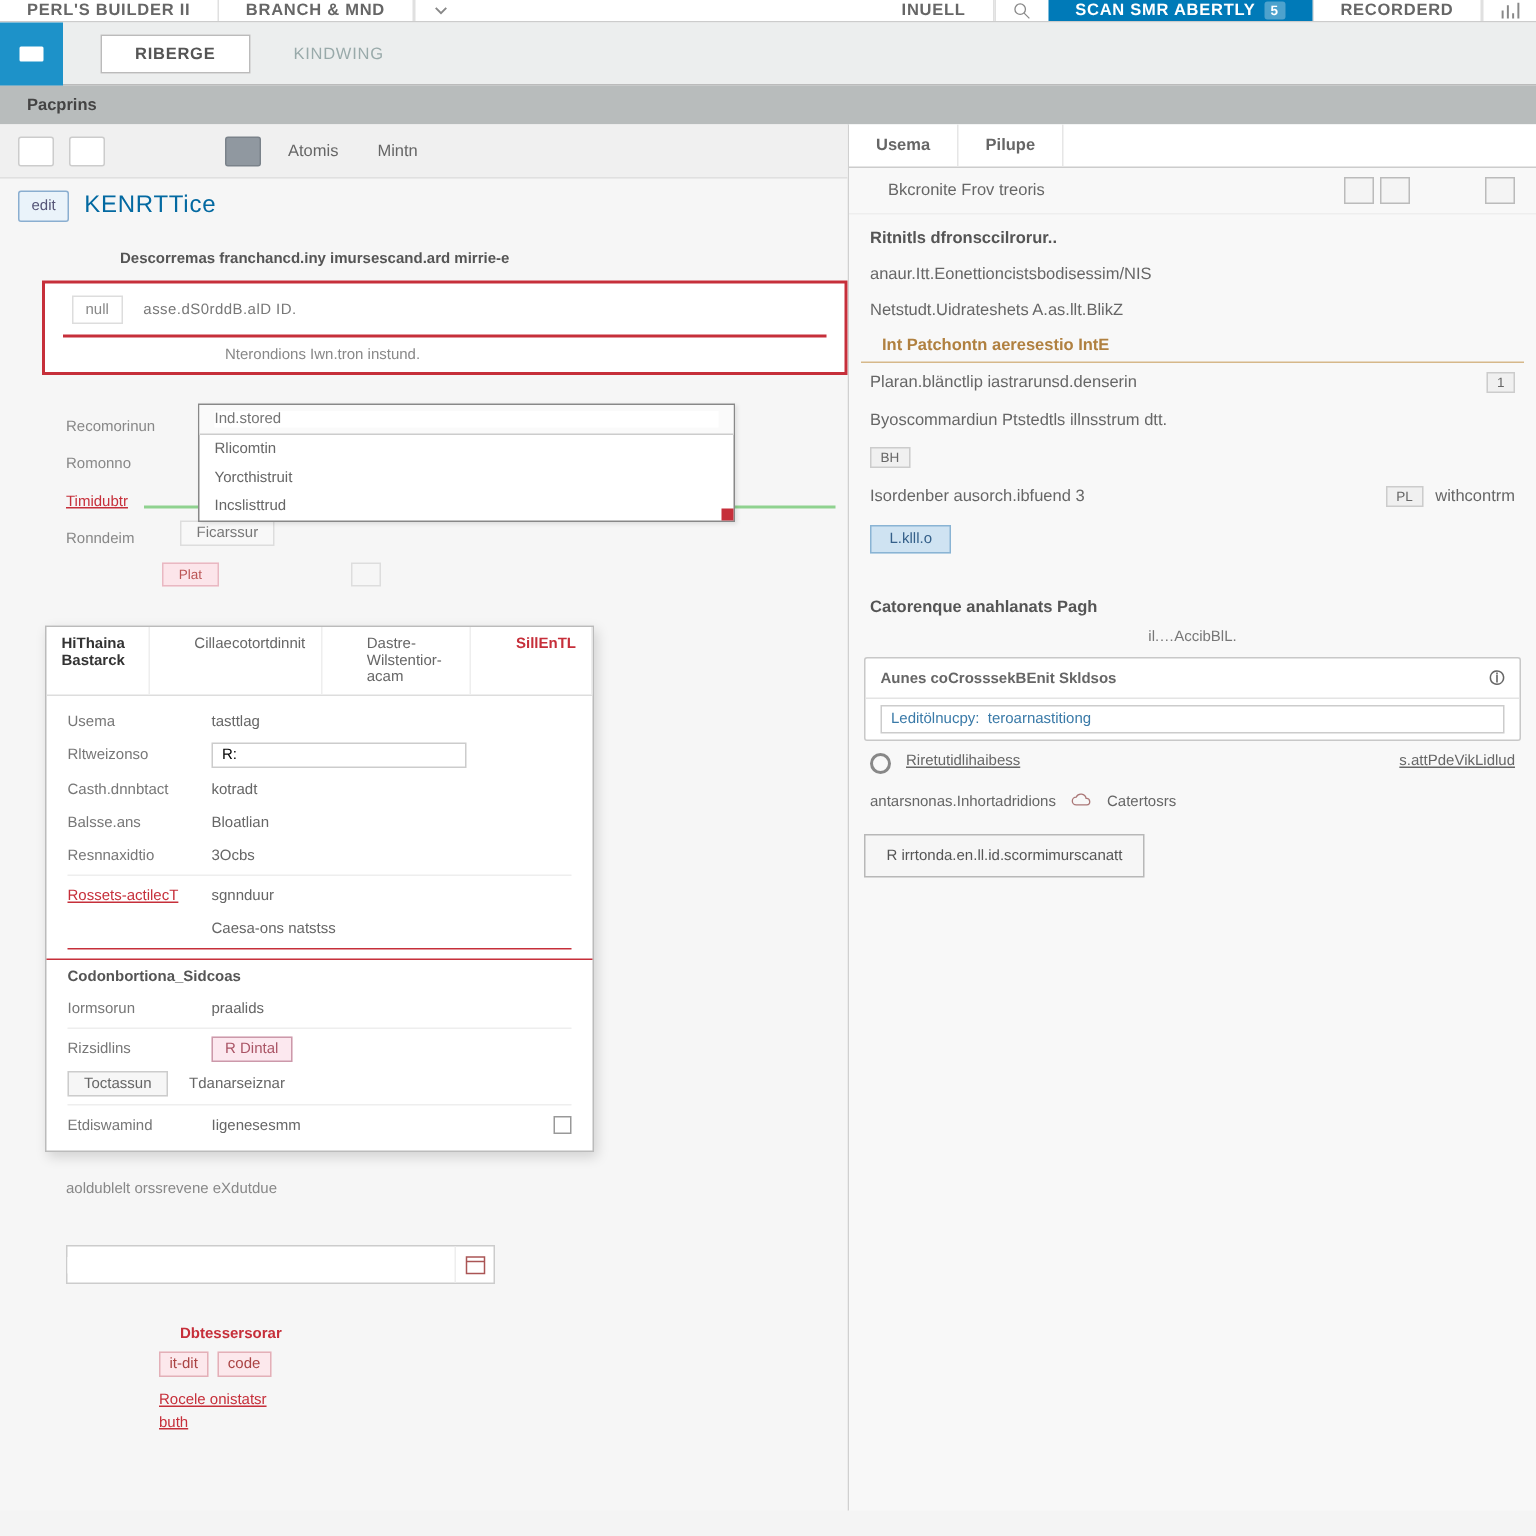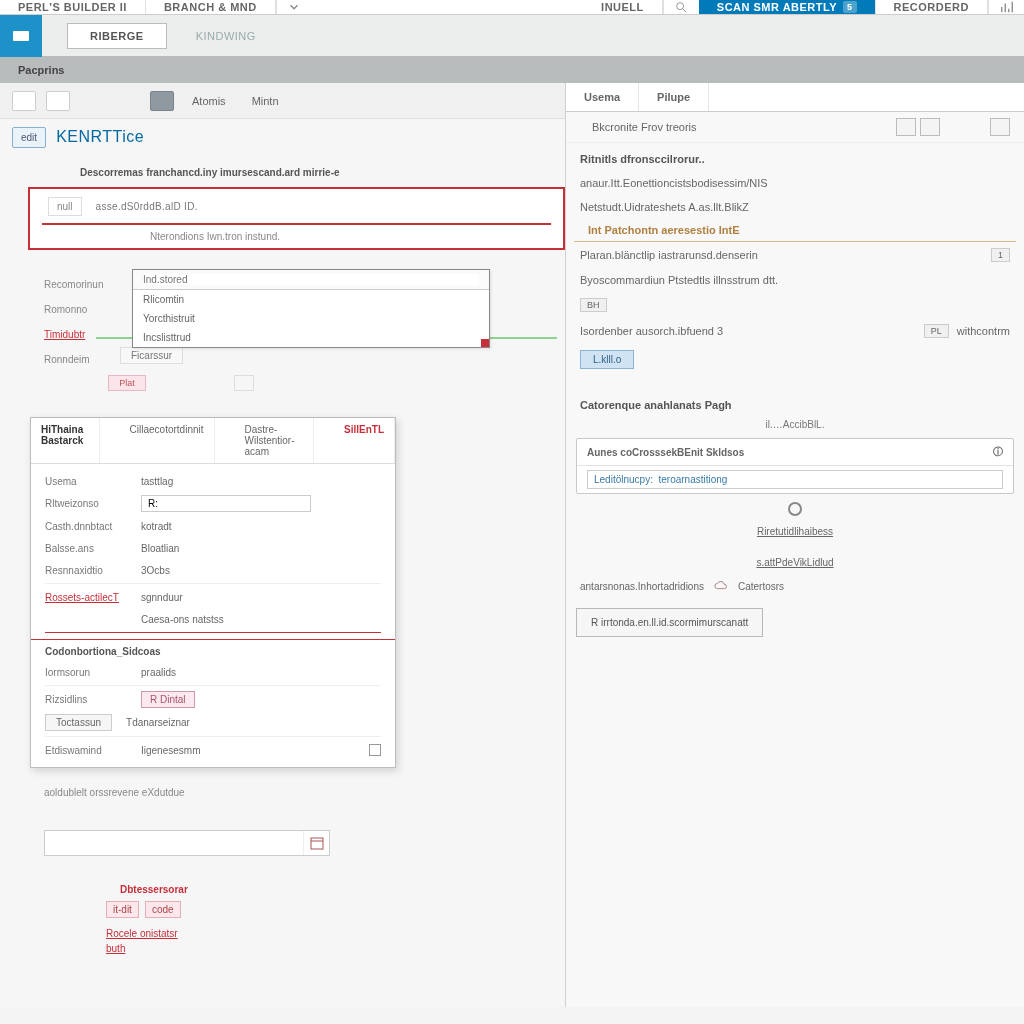--- a/index.html
+++ b/index.html
@@ -108,21 +108,21 @@
 .rightcol .plainrow .tag { border: 1px solid #ccc; background: #f0f0f0; padding: 1px 6px; font-size: 9px; }
 .rightcol .bluechip { display: inline-block; margin: 6px 14px; padding: 3px 12px; background: #cfe3f2; border: 1px solid #8ab4d4; font-size: 10px; color: #35608a; }
 
 .rightcol .section2 { margin-top: 18px; padding: 0 10px; }
 .rightcol .section2 .shead { font-size: 11px; font-weight: bold; color: #555; padding: 6px 4px; }
 .rightcol .section2 .sub { font-size: 10px; color: #777; padding: 2px 4px 8px 4px; text-align: center; }
 .rightcol .panel { border: 1px solid #c8c8c8; background: #fff; border-radius: 2px; }
 .rightcol .panel .phead { padding: 6px 10px; font-size: 10px; color: #666; font-weight: bold; border-bottom: 1px solid #e4e4e4; display: flex; justify-content: space-between; align-items: center; }
 .rightcol .panel .pbody { padding: 4px 10px; }
 .rightcol .panel .pbody input { width: 100%; border: 1px solid #ccc; padding: 3px 6px; font-size: 10px; color: #3a7aa8; }
-.rightcol .metarow { display: flex; align-items: center; gap: 10px; padding: 8px 4px; font-size: 10px; color: #666; flex-direction: column; }
+.rightcol .metarow { display: flex; gap: 10px; padding: 8px 4px; font-size: 10px; color: #666; }
 .rightcol .metarow .dot { width: 14px; height: 14px; border: 2px solid #888; border-radius: 50%; }
 .rightcol .metarow .link { text-decoration: underline; }
 .rightcol .metarow2 { display: flex; align-items: center; gap: 10px; padding: 4px 4px 10px 4px; font-size: 10px; color: #666; }
 .rightcol .metarow2 .ico { width: 14px; height: 12px; }
 .rightcol .bigbtn { display: inline-block; border: 1px solid #b8b8b8; background: #f6f6f6; padding: 8px 14px; font-size: 10px; color: #555; margin: 6px 0 0 0; }
 </style>
 </head>
 <body>
 
 <div class="topbar">

